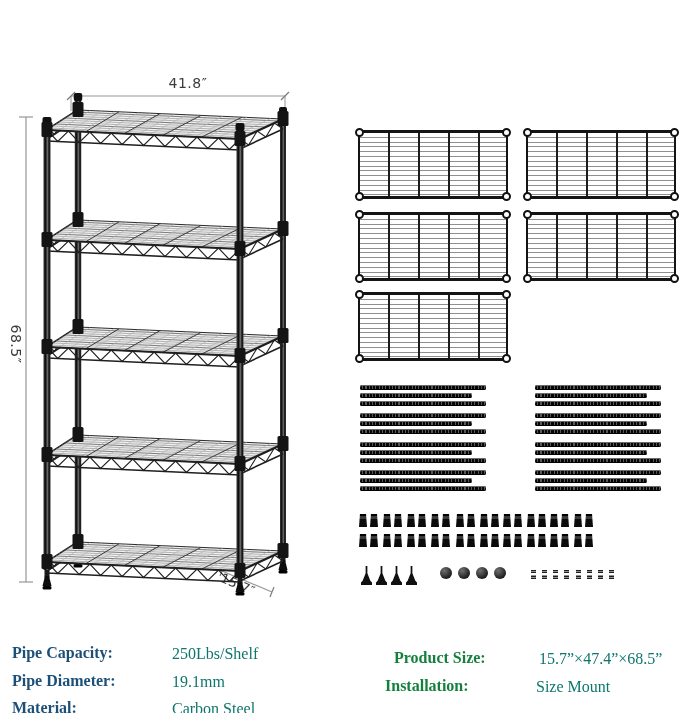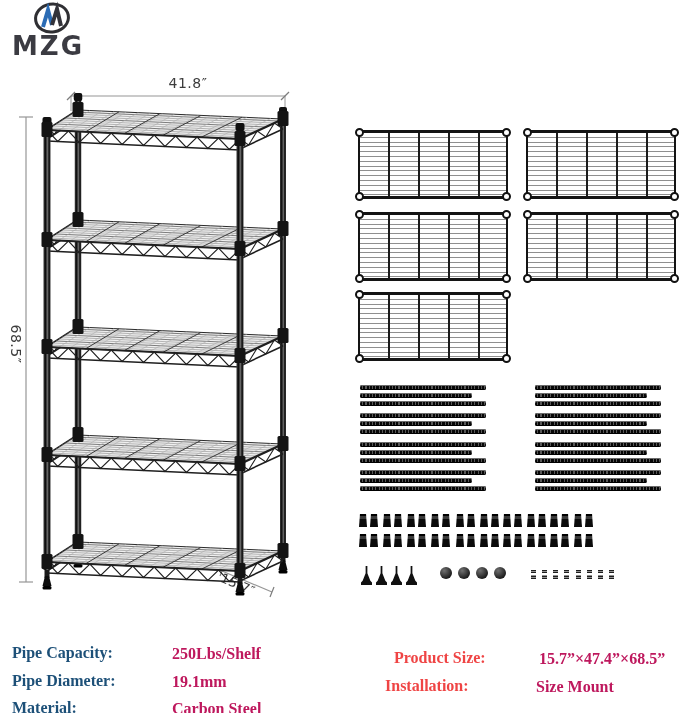--- a/index.html
+++ b/index.html
@@ -38,40 +38,28 @@
     background:radial-gradient(circle at 35% 30%,#707070,#1b1b1b 72%);}
   .screw{position:absolute;width:5px;height:9px;background:
     linear-gradient(180deg,rgba(255,255,255,0) 0 3.5px,#fff 3.5px 5px,rgba(255,255,255,0) 5px),
     repeating-linear-gradient(180deg,#1d1d1d 0 1px,#909090 1px 2px);}
   
   .specs{position:absolute;left:0;top:630px;width:679px;height:83px;
          font-family:"Liberation Serif",serif;}
   .spec-row{position:absolute;white-space:nowrap;}
   .spec-label{font-weight:bold;font-size:16px;}
   .spec-label.lft{color:#1d5078;}
-  .spec-label.rgt{color:#ef4444;text-align:center;}
-  .spec-value{position:absolute;font-weight:bold;font-size:16px;color:#be185d;}
+  .spec-label.rgt{color:#15803d;text-align:center;}
+  .spec-value{position:absolute;font-weight:normal;font-size:16px;color:#0f766e;}
 </style>
 </head>
 <body>
 
 <div class="canvas">
 
-  <div class="logo">
-    <svg class="logo-icon" width="46" height="34" viewBox="0 0 46 34">
-      <g transform="rotate(-10 22 17)">
-        <ellipse cx="22" cy="17" rx="16.5" ry="14" fill="none" stroke="#2f2f33" stroke-width="3"></ellipse>
-      </g>
-      <polyline points="13,26 18,9 22,24" fill="none" stroke="#2b6cb5" stroke-width="4"></polyline>
-      <polyline points="22,24 27,8 31,25" fill="none" stroke="#33333a" stroke-width="4"></polyline>
-    </svg>
-    <svg class="logo-word" width="100" height="32" viewBox="0 0 100 32">
-      <text x="2" y="25" font-family="DejaVu Sans, sans-serif" font-weight="bold" font-size="26" letter-spacing="2" fill="#3b3b42">MZG</text>
-    </svg>
-  </div>
 
   <div class="dim-label dim-width">41.8″</div>
   <div class="dim-label dim-height">68.5″</div>
   <div class="dim-label dim-depth">15.7″</div>
 
   <svg id="unit-svg" width="340" height="630" viewBox="0 0 340 630">
       <line x1="71" y1="96" x2="285" y2="96" stroke="#969696" stroke-width="1.2"></line>
       <line x1="71" y1="96" x2="71" y2="111" stroke="#969696" stroke-width="1"></line>
       <line x1="285" y1="96" x2="285" y2="117" stroke="#969696" stroke-width="1"></line>
       <line x1="67" y1="100" x2="75" y2="92" stroke="#7d7d7d" stroke-width="1.2"></line>

